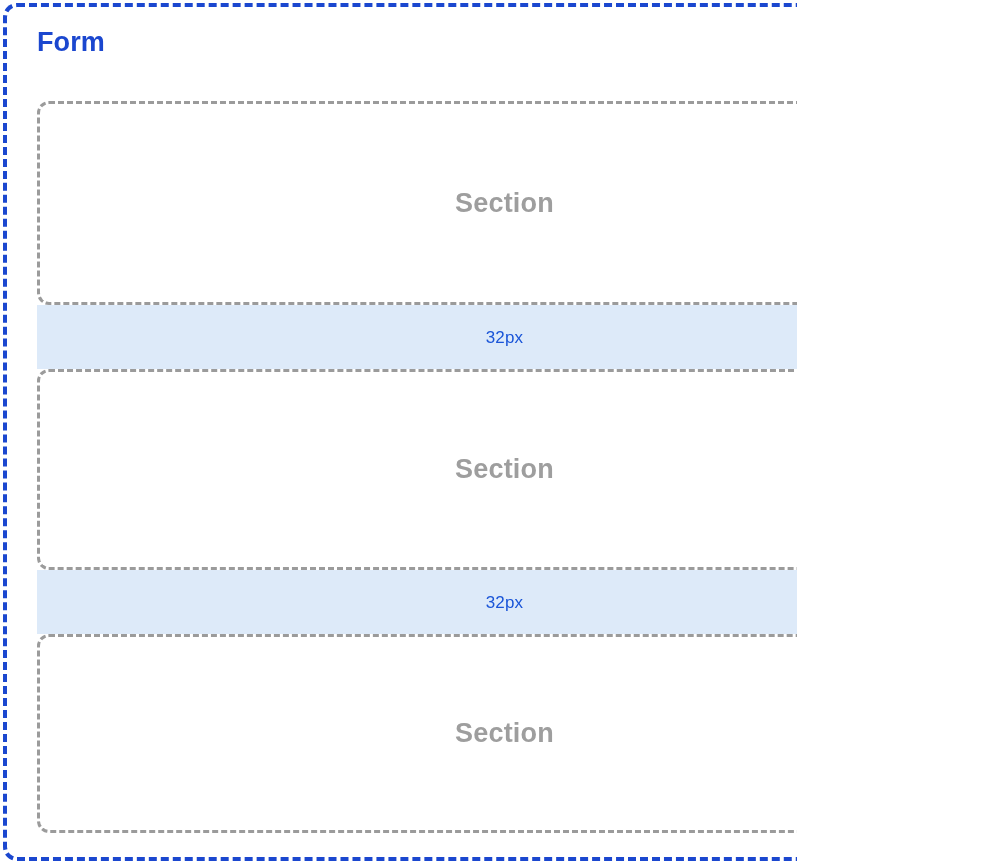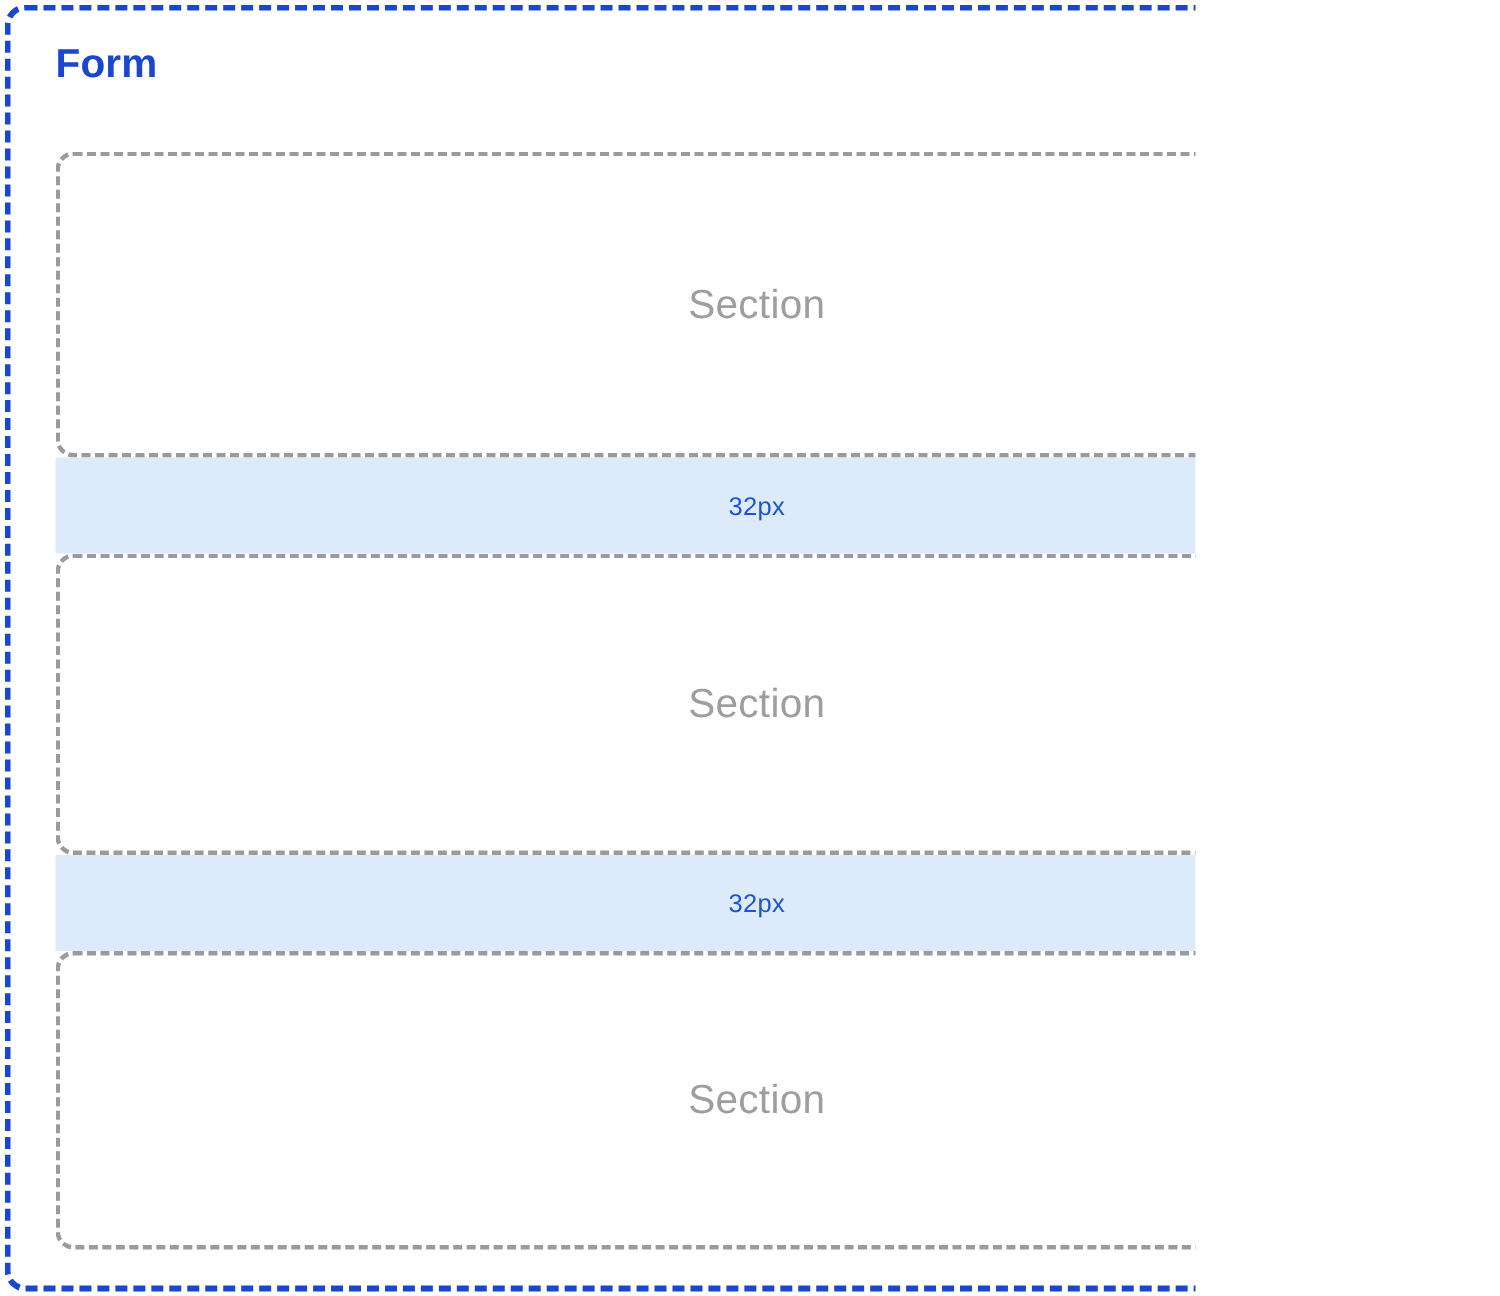--- a/index.html
+++ b/index.html
@@ -66,21 +66,21 @@
     justify-content: center;
     background: transparent;
   }
 
   .section-box.s0 { height: 204px; }
   .section-box.s1 { height: 201px; }
   .section-box.s2 { height: 199px; }
 
   .section-label {
     font-size: 27px;
-    font-weight: normal;
+    font-weight: bold;
     color: #9e9e9e;
     letter-spacing: 0.2px;
     line-height: 1;
     user-select: none;
   }
 
   
   .spacer-band {
     position: relative;
     box-sizing: border-box;

